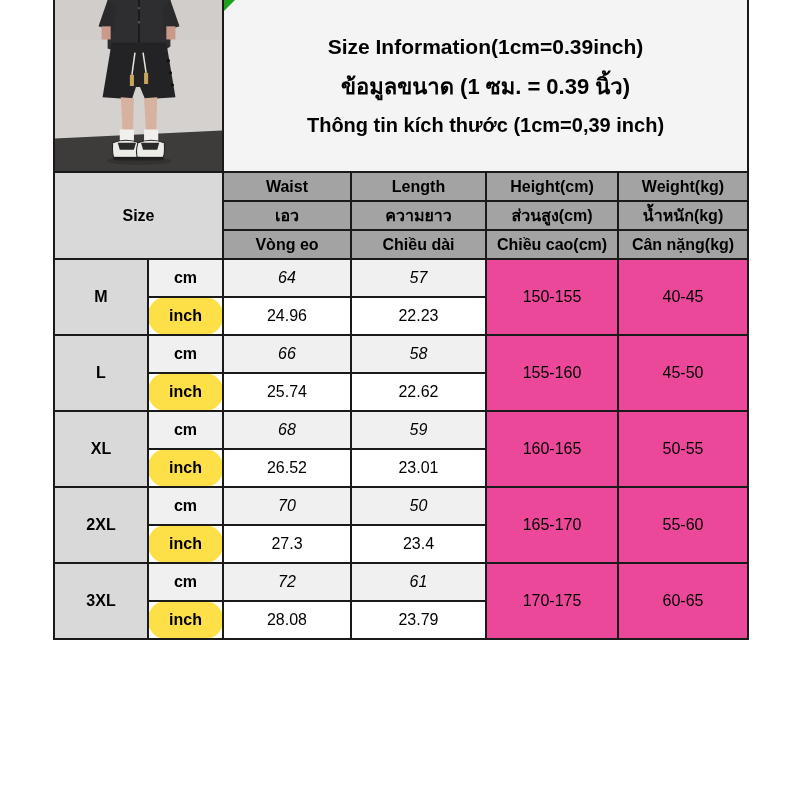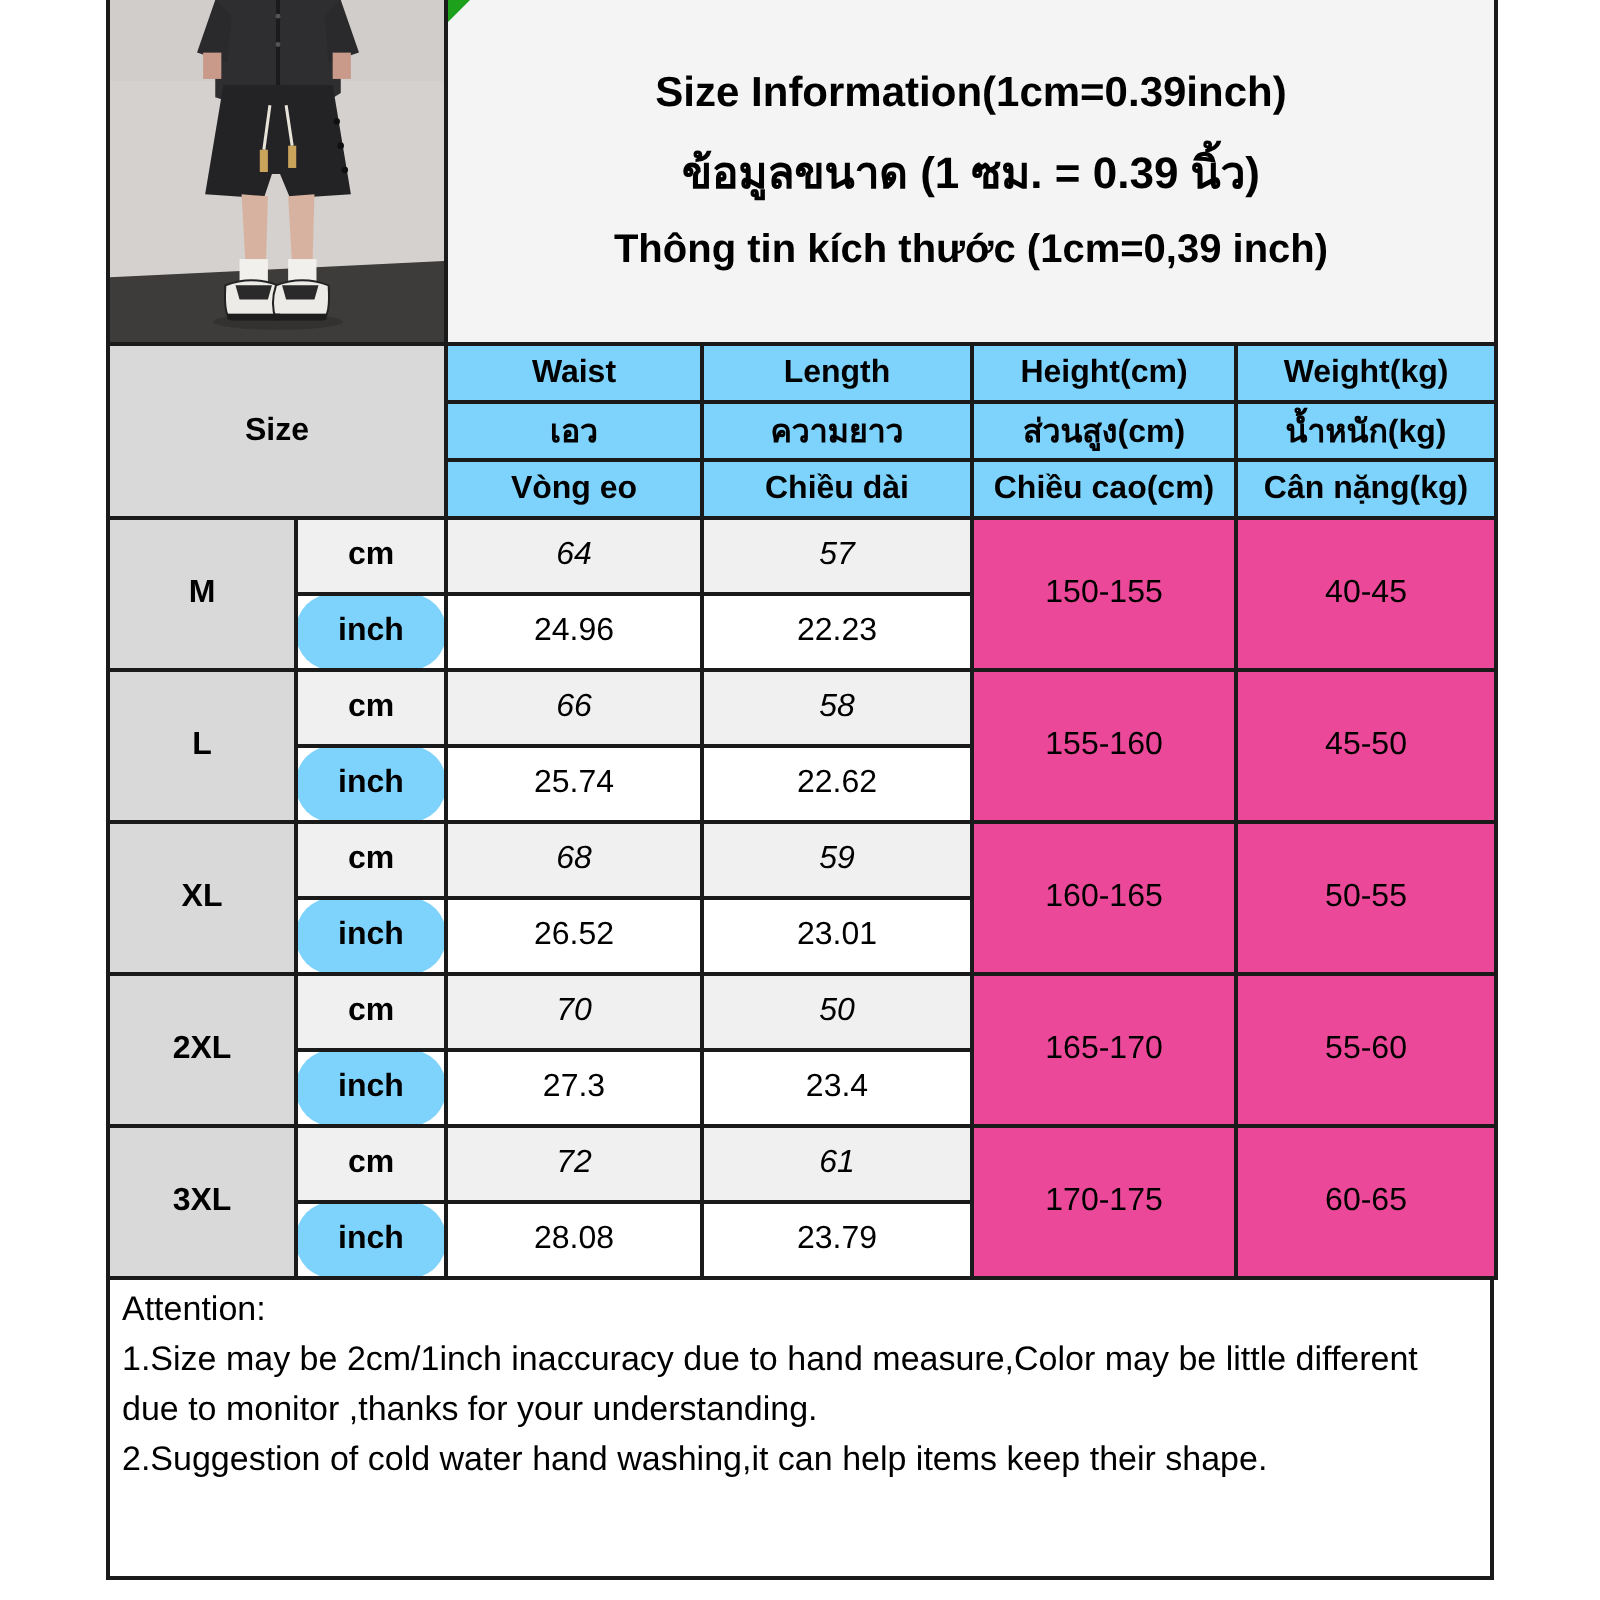--- a/index.html
+++ b/index.html
@@ -27,26 +27,26 @@
   .title-line1{font-weight:bold;font-size:21px;margin:0 0 10px 0;}
   .title-line2{font-weight:bold;font-size:22px;margin:0 0 10px 0;}
   .title-line3{font-weight:bold;font-size:20px;margin:0;}
   .green-tri{
     position:absolute;left:0;top:0;width:0;height:0;
     border-top:11px solid #1da11d;border-right:11px solid transparent;
   }
 
   
   td.size-head{background:#d9d9d9;font-size:30px;font-weight:bold;}
-  td.col-head{background:#7dd3fc;font-weight:bold;font-size:16px;height:27px;}
+  td.col-head{background:#a3a3a3;font-weight:bold;font-size:16px;height:27px;}
 
   
   td.size-label{background:#d9d9d9;font-weight:bold;font-size:17px;}
   td.unit-cm{background:#f0f0f0;font-weight:bold;font-size:17px;height:36px;}
-  td.unit-inch{background:#7dd3fc;font-weight:bold;font-size:17px;height:36px;border-radius:18px;}
+  td.unit-inch{background:#fde047;font-weight:bold;font-size:17px;height:36px;border-radius:18px;}
   td.val-cm{background:#f0f0f0;font-style:italic;}
   td.val-inch{background:#ffffff;}
   td.merged-val{background:#ec4899;}
   td.thin-b{border-bottom-width:1px;}
   td.thin-t{border-top-width:1px;}
 
   
   .attention-box{
     box-sizing:border-box;width:694px;height:150px;
     border:2px solid #1a1a1a;border-top:none;
@@ -204,19 +204,14 @@
       <td class="merged-val" rowspan="2">60-65</td>
     </tr>
     <tr>
       <td class="unit-inch thin-t">inch</td>
       <td class="val-inch thin-t">28.08</td>
       <td class="val-inch thin-t">23.79</td>
     </tr>
   </tbody>
     </table>
 
-  <div class="attention-box">
-    <p>Attention:</p>
-    <p>1.Size may be 2cm/1inch inaccuracy due to hand measure,Color may be little different due to monitor ,thanks for your understanding.</p>
-    <p>2.Suggestion of cold water hand washing,it can help items keep their shape.</p>
-  </div>
 
 </div>
 
 </body></html>

